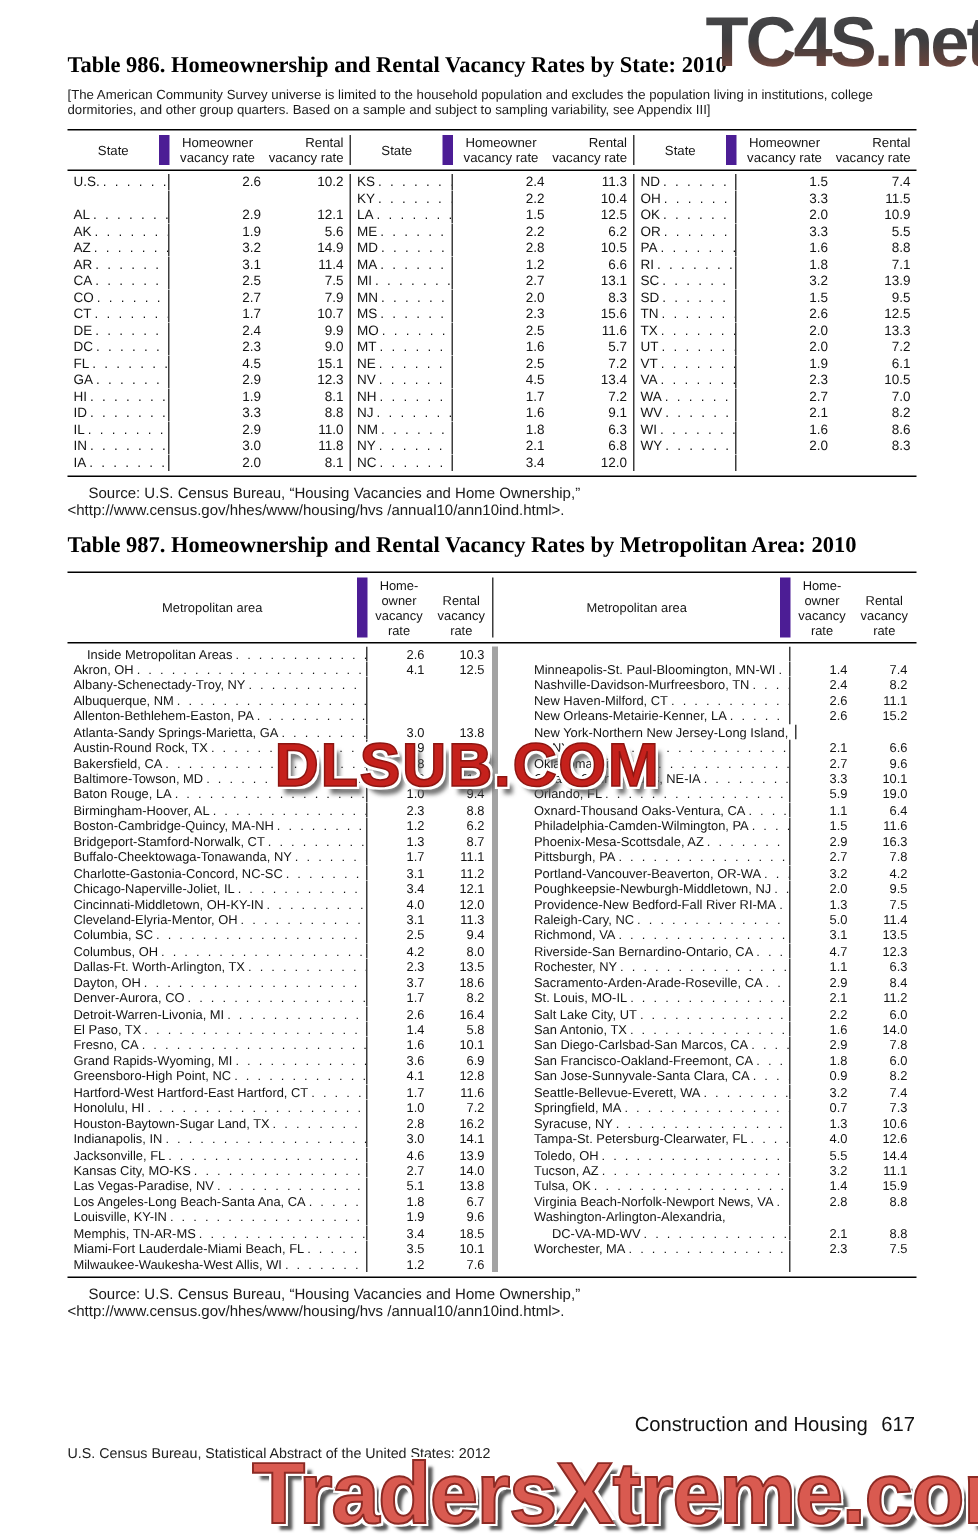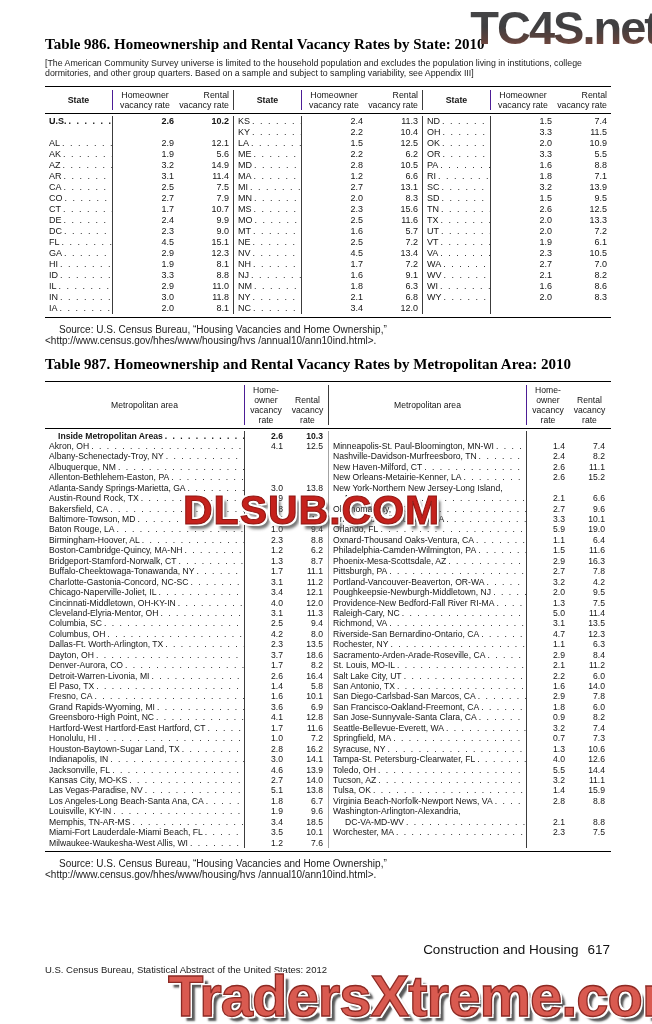--- a/index.html
+++ b/index.html
@@ -12,30 +12,30 @@
   .t-note  { font-size:8.8px; line-height:10.8px; margin-top:4px; color:#1a1a1a; }
   .t-source{ font-size:10px; line-height:10.6px; margin-top:7px; text-indent:14px; width:540px; color:#1a1a1a; }
 
   
   .trow { display:flex; align-items:baseline; overflow:hidden; }
   .lab  { white-space:nowrap; flex:0 0 auto; padding-left:4px; }
   .lab.ind { padding-left:16px; }
   .dots { flex:1 1 auto; overflow:hidden; white-space:nowrap; letter-spacing:1.5px; padding:0 2px 0 2px; }
   .vbox { flex:0 0 auto; display:flex; align-self:stretch; align-items:baseline; border-left:1px solid #3c3c3c; }
   .v { text-align:right; }
-  .trow.b .lab, .trow.b .v, .trow.b .dots { font-weight:bold; }
+  .trow.b .lab, .trow.b .v, .trow.b .dots { font-weight:normal; }
 
   
   .blk986 { position:absolute; left:45px; top:36px; width:566px; }
   .tbl986 { margin-top:7px; border-top:1px solid #000; border-bottom:1px solid #000; }
   .thead986 { display:flex; border-bottom:1px solid #000; padding:3px 0 3px 0; font-size:8.8px; line-height:10px; }
   .hg { display:flex; width:188px; align-items:flex-end; flex:0 0 auto; }
   .hg + .hg { width:189px; border-left:1px solid #3c3c3c; }
-  .h-state { width:67px; text-align:center; align-self:center;font-weight:bold; }
-  .h-vb { display:flex; align-items:flex-end; border-left:1px solid #4c1d95; align-self:stretch; }
+  .h-state { width:67px; text-align:center; align-self:center; }
+  .h-vb { display:flex; align-items:flex-end; border-left:7px solid #4c1d95; align-self:stretch; }
   .h-ho986 { width:64px; text-align:center; }
   .h-rv986 { width:56px; text-align:right; padding-right:4px; }
   .tbody986 { display:flex; padding:2px 0 3px 0; }
   .g { width:188px; flex:0 0 auto; }
   .g + .g { width:189px; border-left:1px solid #3c3c3c; }
   .g .trow { height:11px; line-height:11px; font-size:9px; }
   .vb986 { width:121px; }
   .vb986 .ho { width:64px; padding-right:3px; }
   .vb986 .rv { width:56px; padding-right:4px; }
 
@@ -43,21 +43,21 @@
   .blk987 { position:absolute; left:45px; top:356px; width:566px; }
   .tbl987 { margin-top:7px; border-top:1px solid #000; border-bottom:1px solid #000; }
   .thead987 { display:flex; border-bottom:1px solid #000; padding:3px 0 3px 0; font-size:8.6px; line-height:10px; }
   .half-h { display:flex; width:283px; align-items:flex-end; flex:0 0 auto; }
   .half-h + .half-h { width:282px; border-left:1px solid #3c3c3c; }
   .h-area { flex:1 1 auto; text-align:center; align-self:center; }
   .h-ho987 { width:44px; text-align:center; padding-right:2px; }
   .h-rv987 { width:39px; text-align:center; padding-right:2px; }
   .tbody987 { display:flex; padding:2px 0 3px 0;align-items:flex-end; }
   .half { width:283px; flex:0 0 auto; }
-  .half + .half { width:282px; border-left:1px solid #a3a3a3; }
+  .half + .half { width:282px; border-left:4px solid #a3a3a3;padding-left:20px; }
   .half .trow { height:10.45px; line-height:10.45px; font-size:8.6px; }
   .vb987 { width:84px; }
   .vb987 .ho { width:44px; padding-right:6px; }
   .vb987 .rv { width:39px; padding-right:5px; }
   .lab.intro { padding-left:13px; }
 
   
   .runhead { position:absolute; right:42px; top:942px; font-size:13.5px; color:#111; }
   .runhead .pg { margin-left:9px; }
   .imprint { position:absolute; left:45px; top:964px; font-size:9.5px; color:#222; }

